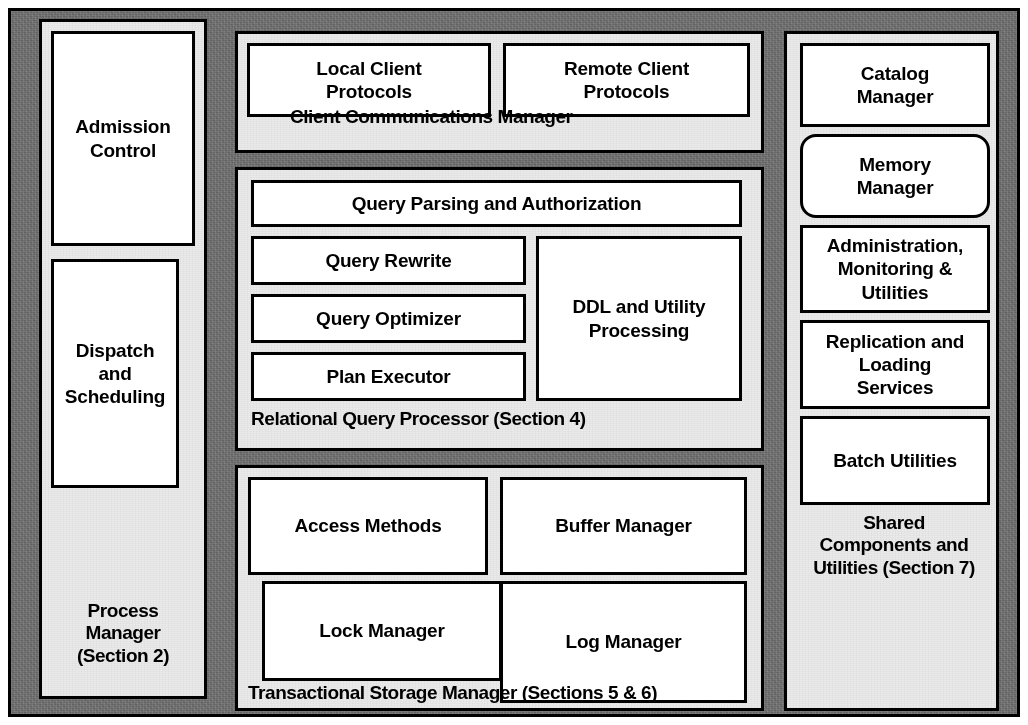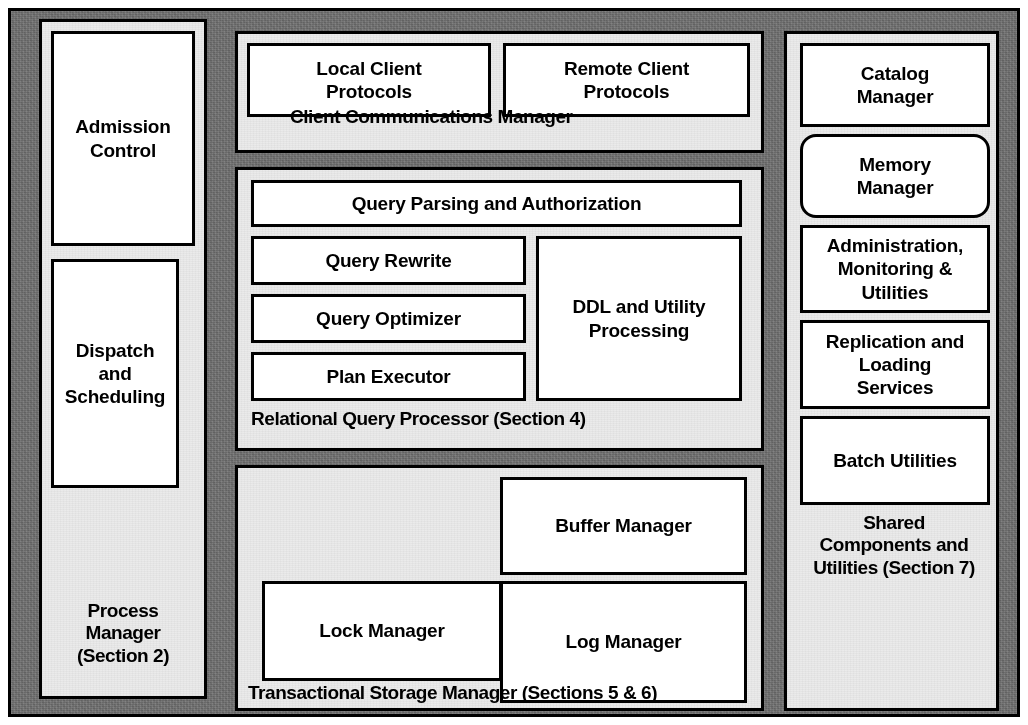--- a/index.html
+++ b/index.html
@@ -159,20 +159,21 @@
         <div class="box" id="box-query-parsing">Query Parsing and Authorization</div>
         <div class="box" id="box-query-rewrite">Query Rewrite</div>
         <div class="box" id="box-query-optimizer">Query Optimizer</div>
         <div class="box" id="box-plan-executor">Plan Executor</div>
         <div class="box" id="box-ddl-utility">DDL and Utility
 Processing</div>
         <div class="panel-footer left-align" id="footer-query-proc">Relational Query Processor (Section 4)</div>
       </div>
 
       <div class="panel" id="panel-storage">
+        <div class="box" id="box-access-methods">Access Methods</div>
         <div class="box" id="box-buffer-manager">Buffer Manager</div>
         <div class="box" id="box-lock-manager">Lock Manager</div>
         <div class="box" id="box-log-manager">Log Manager</div>
         <div class="panel-footer left-align" id="footer-storage">Transactional Storage Manager (Sections 5 &amp; 6)</div>
       </div>
 
     </div>
 
     <div class="panel column" id="col-shared">
       <div class="box" id="box-catalog-manager">Catalog

